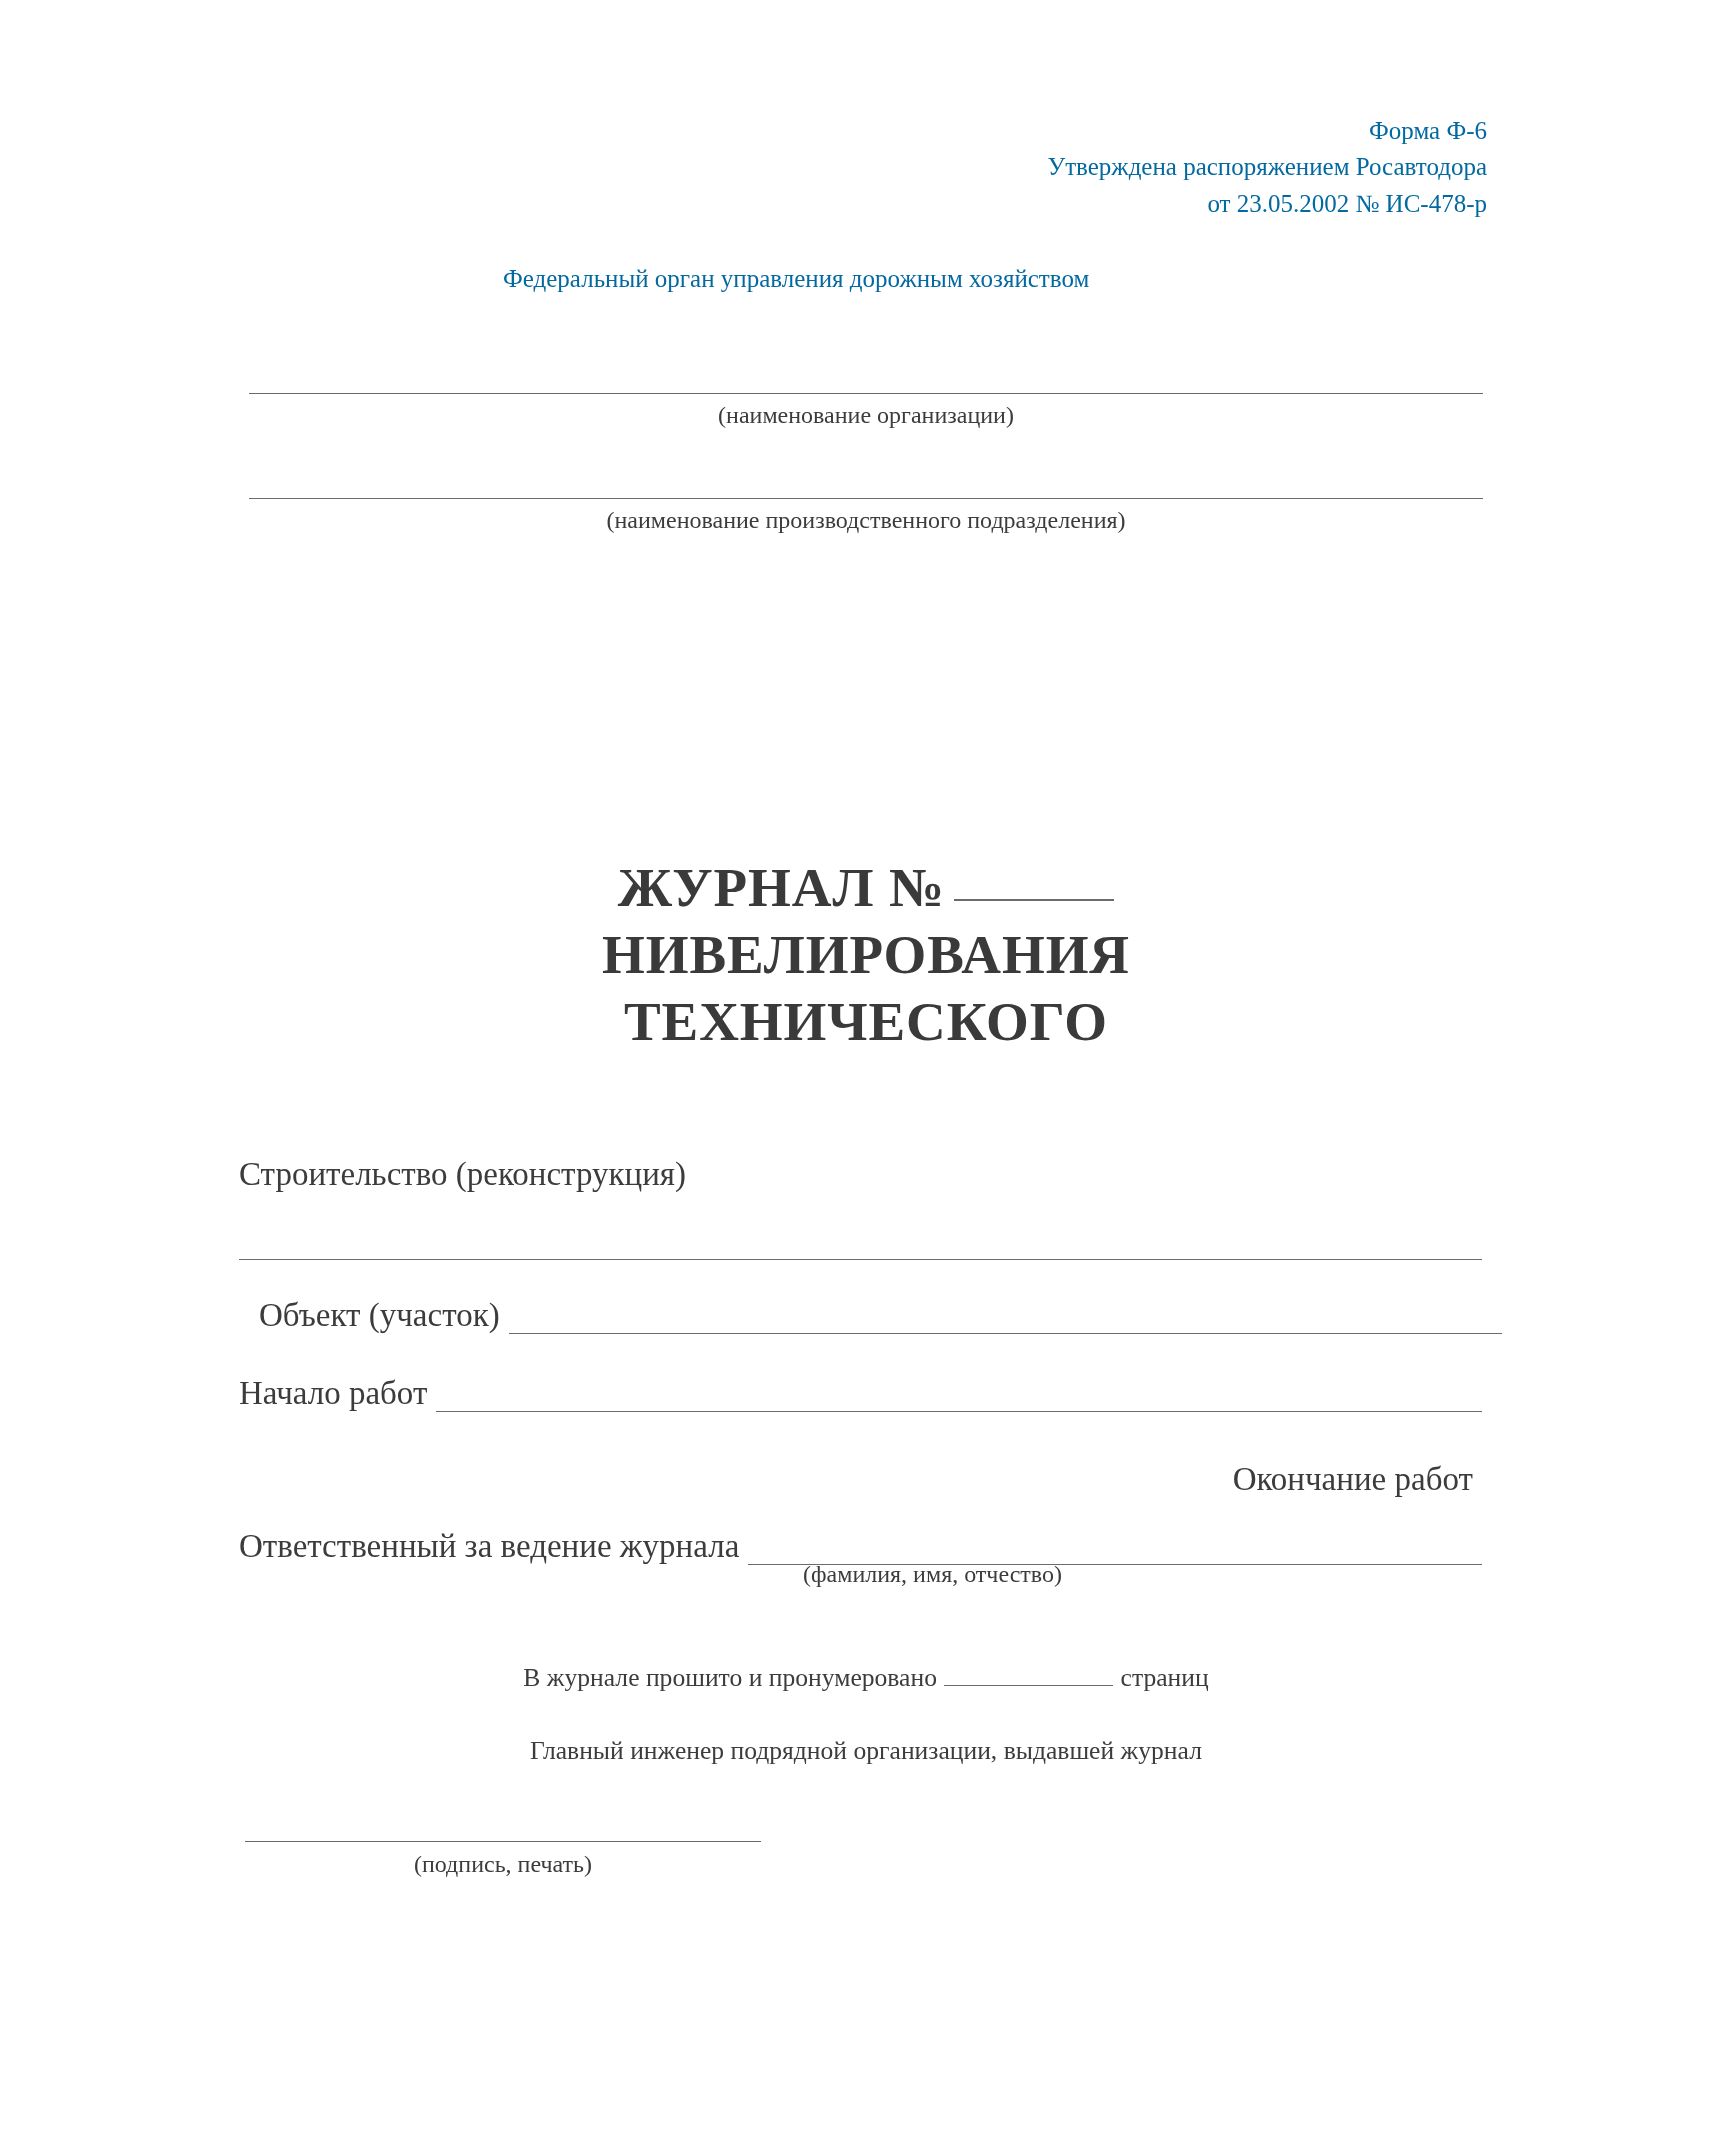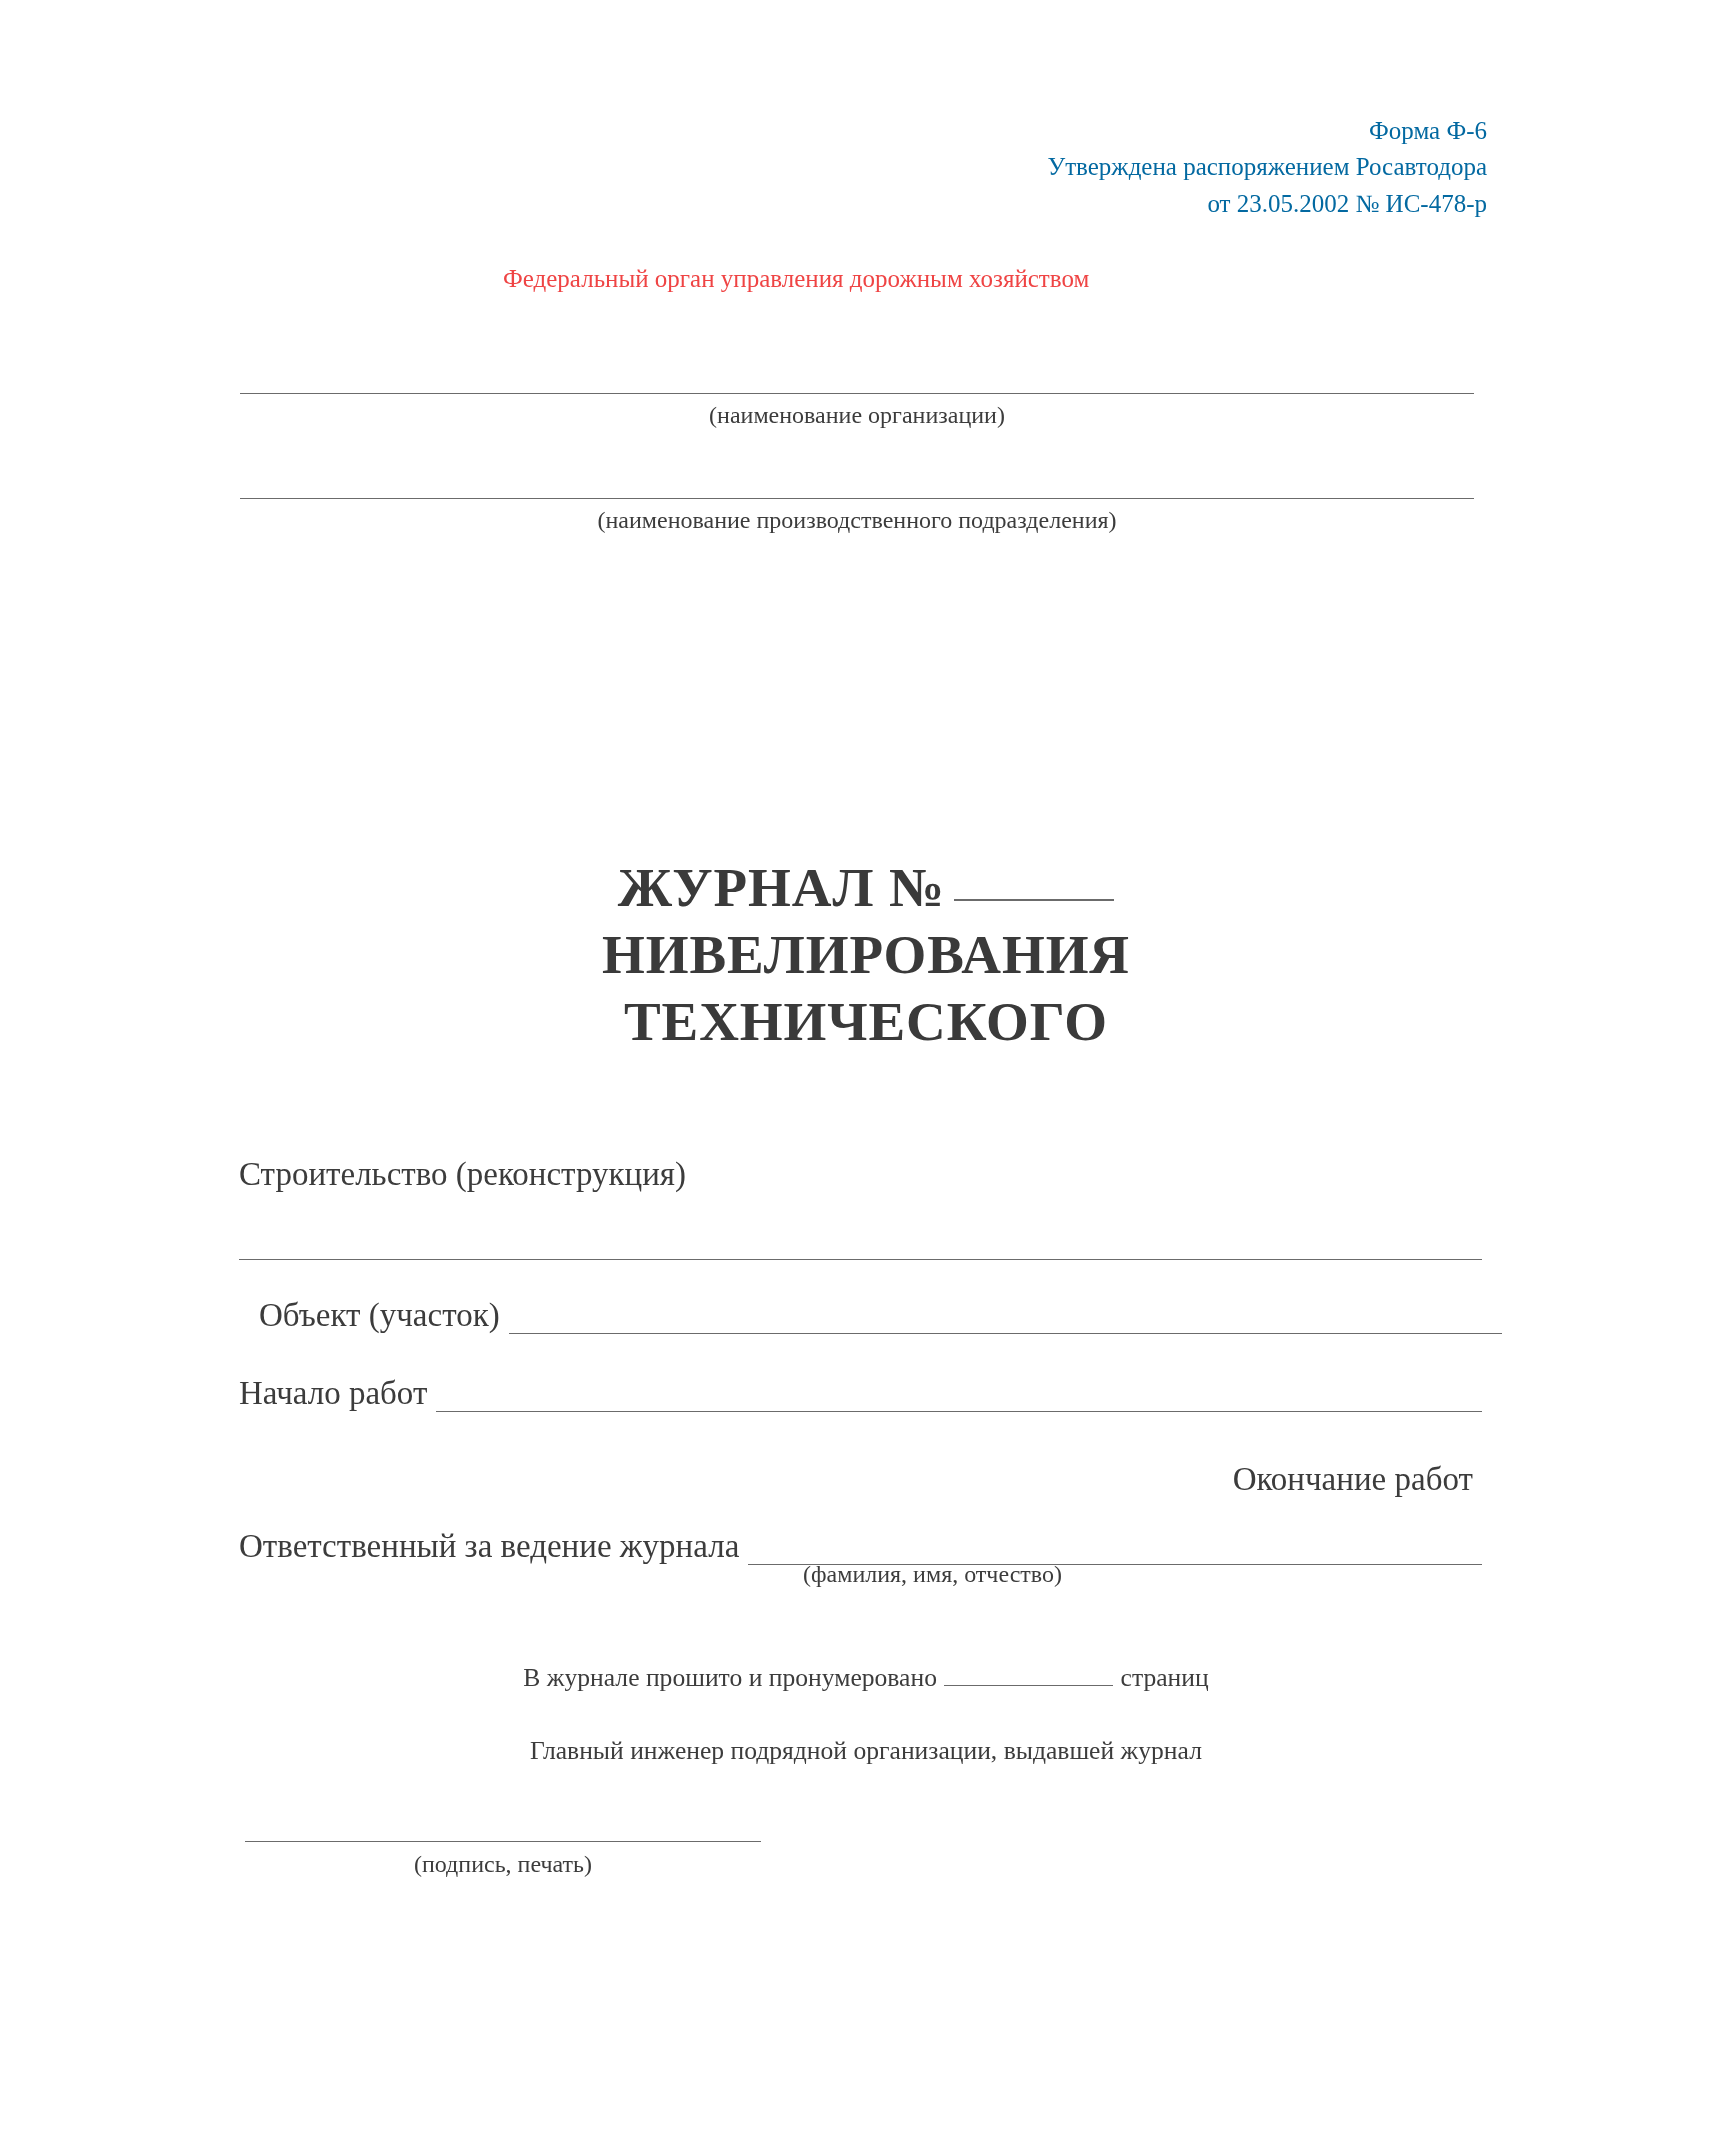--- a/index.html
+++ b/index.html
@@ -34,27 +34,27 @@
     color: #0369a1;
   }
   .form-header div { white-space: nowrap; }
 
   
   .authority-line {
     position: absolute;
     top: 265px;
     left: 503px;
     font-size: 25px;
-    color: #ef4444;
+    color: #0369a1;
   }
 
   
   .fill-block {
     position: absolute;
-    left: 240px;
+    left: 249px;
     width: 1234px;
   }
   .fill-rule {
     border-bottom: 1.4px solid #6b6b6b;
     height: 0;
     width: 100%;
   }
   .fill-caption {
     text-align: center;
     font-size: 24px;

